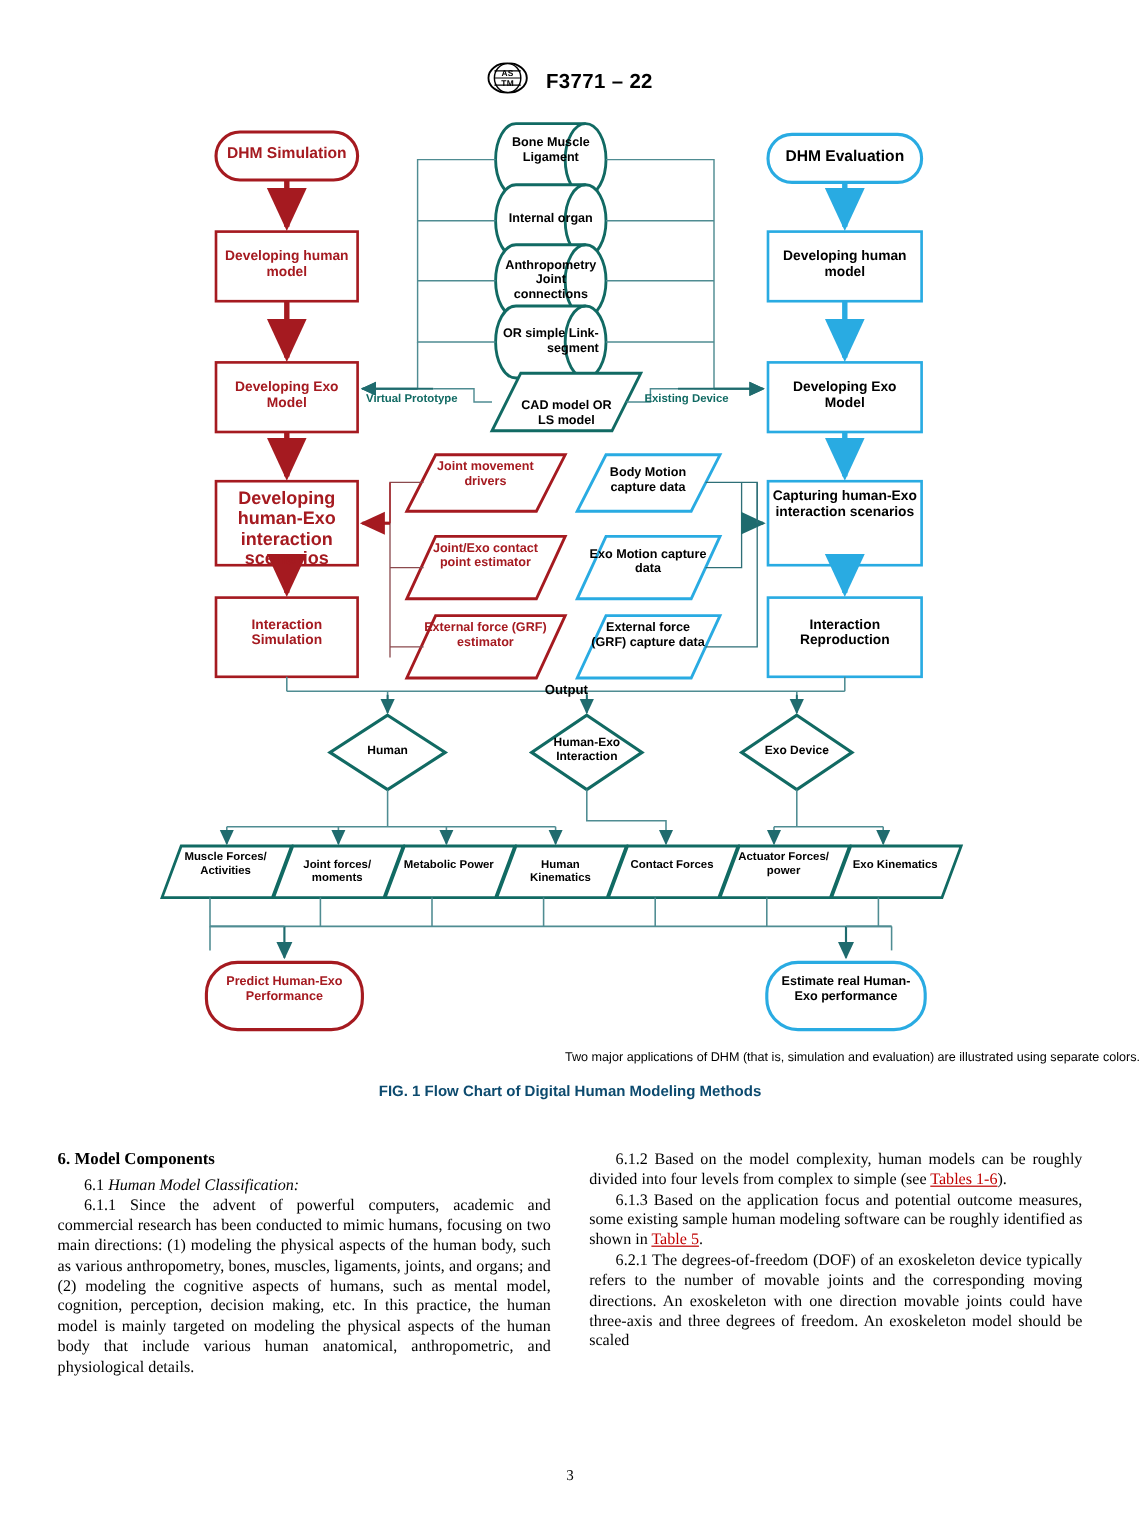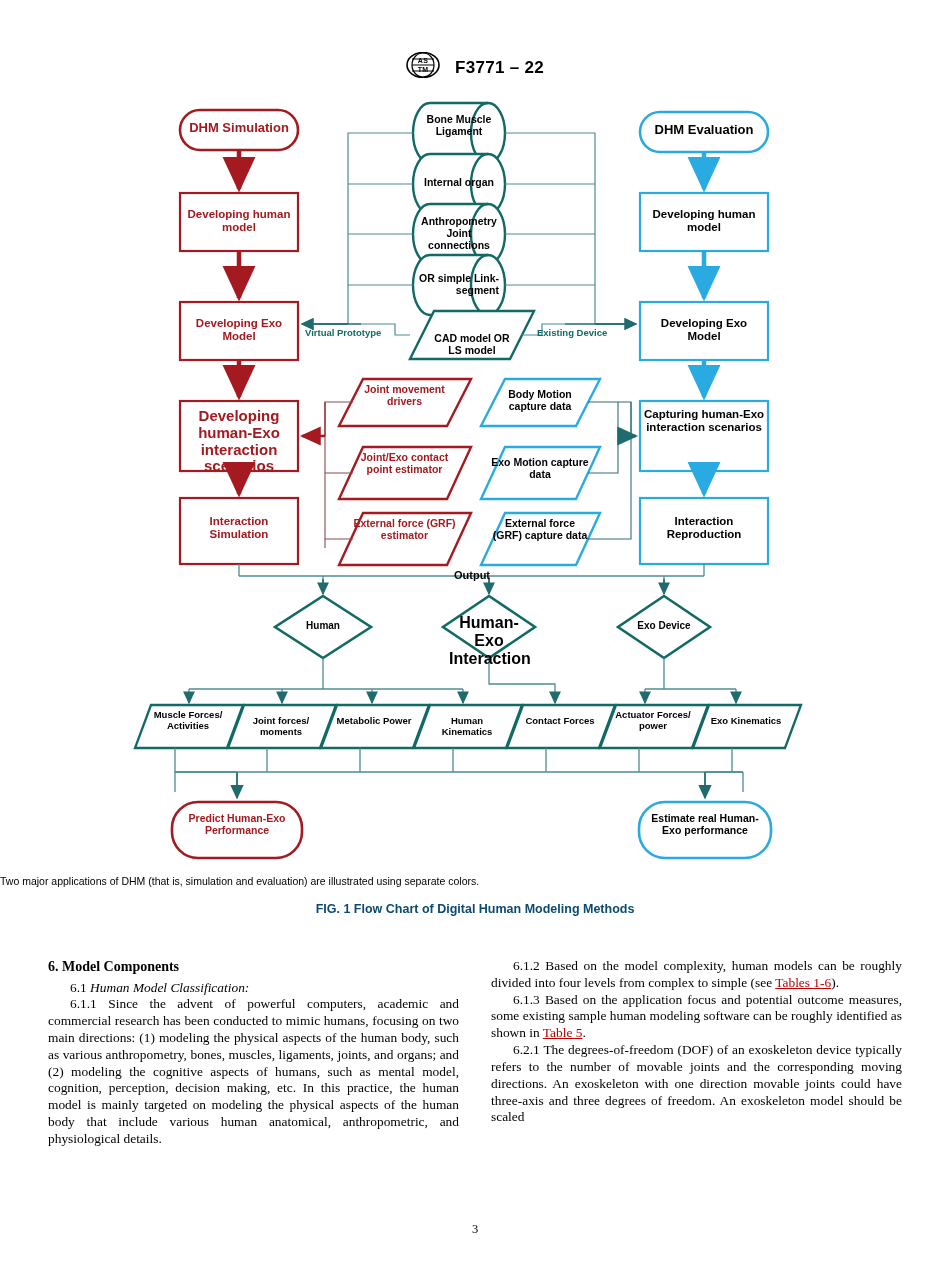--- a/index.html
+++ b/index.html
@@ -14,21 +14,21 @@
   
   #figure-area{position:absolute;top:92px;left:5px;width:878px;height:790px;padding-left:36px;}
   #figure-svg{position:absolute;top:0;left:0;}
   .fig-label{position:absolute;font-family:"Liberation Sans",sans-serif;font-weight:bold;
     text-align:center;line-height:1.12;pointer-events:none;}
 
   .lbl-red{color:#A51A20;}
   .lbl-black{color:#000000;}
   .lbl-teal{color:#116A63;}
 
-  #figure-note{position:absolute;top:875px;left:0;width:950px;text-align:left;
+  #figure-note{position:absolute;top:875px;left:0;width:950px;text-align:right;
     font-family:"Liberation Sans",sans-serif;font-size:10.5px;color:#000;}
   #figure-caption{position:absolute;top:902px;left:0;width:950px;text-align:center;
     font-family:"Liberation Sans",sans-serif;font-weight:bold;font-size:12.5px;color:#0c4a6e;}
 
   
   #body-columns{position:absolute;top:958px;left:48px;width:854px;
     display:flex;gap:32px;font-size:13.4px;line-height:1.255;}
   .text-column{width:411px;}
   .sec-heading{font-weight:bold;font-size:14px;margin:0 0 4px 0;}
   .para{margin:0;text-align:justify;text-indent:22px;}
@@ -234,21 +234,21 @@
   <div class="fig-label lbl-black" style="left:411px;top:124px;width:86px;font-size:10.5px;">Anthropometry Joint connections</div>
   <div class="fig-label lbl-black" style="left:414px;top:181px;width:80px;font-size:10.5px;text-align:right;">OR simple Link-segment</div>
 
   <div class="fig-label lbl-black" style="left:422px;top:225px;width:90px;font-size:10.5px;margin-top:16px;">CAD model OR LS model</div>
 
   <div class="fig-label lbl-teal" style="left:300px;top:236px;width:84px;font-size:9.5px;text-align:left;">Virtual Prototype</div>
   <div class="fig-label lbl-teal" style="left:532px;top:236px;width:86px;font-size:9.5px;text-align:left;">Existing Device</div>
   <div class="fig-label lbl-black" style="left:414px;top:477px;width:106px;font-size:11px;">Output</div>
 
   <div class="fig-label lbl-black" style="left:284px;top:528px;width:68px;font-size:10px;">Human</div>
-  <div class="fig-label lbl-black" style="left:444px;top:522px;width:80px;font-size:16px;">Human-Exo Interaction</div>
+  <div class="fig-label lbl-black" style="left:444px;top:522px;width:80px;font-size:10px;">Human-Exo Interaction</div>
   <div class="fig-label lbl-black" style="left:622px;top:528px;width:74px;font-size:10px;">Exo Device</div>
 
   <div class="fig-label lbl-black" style="left:142px;top:618px;width:82px;font-size:9.5px;">Muscle Forces/ Activities</div>
   <div class="fig-label lbl-black" style="left:235px;top:624px;width:82px;font-size:9.5px;">Joint forces/ moments</div>
   <div class="fig-label lbl-black" style="left:328px;top:624px;width:82px;font-size:9.5px;">Metabolic Power</div>
   <div class="fig-label lbl-black" style="left:421px;top:624px;width:82px;font-size:9.5px;">Human Kinematics</div>
   <div class="fig-label lbl-black" style="left:514px;top:624px;width:82px;font-size:9.5px;">Contact Forces</div>
   <div class="fig-label lbl-black" style="left:607px;top:618px;width:82px;font-size:9.5px;">Actuator Forces/ power</div>
   <div class="fig-label lbl-black" style="left:700px;top:624px;width:82px;font-size:9.5px;">Exo Kinematics</div>
 </div>

